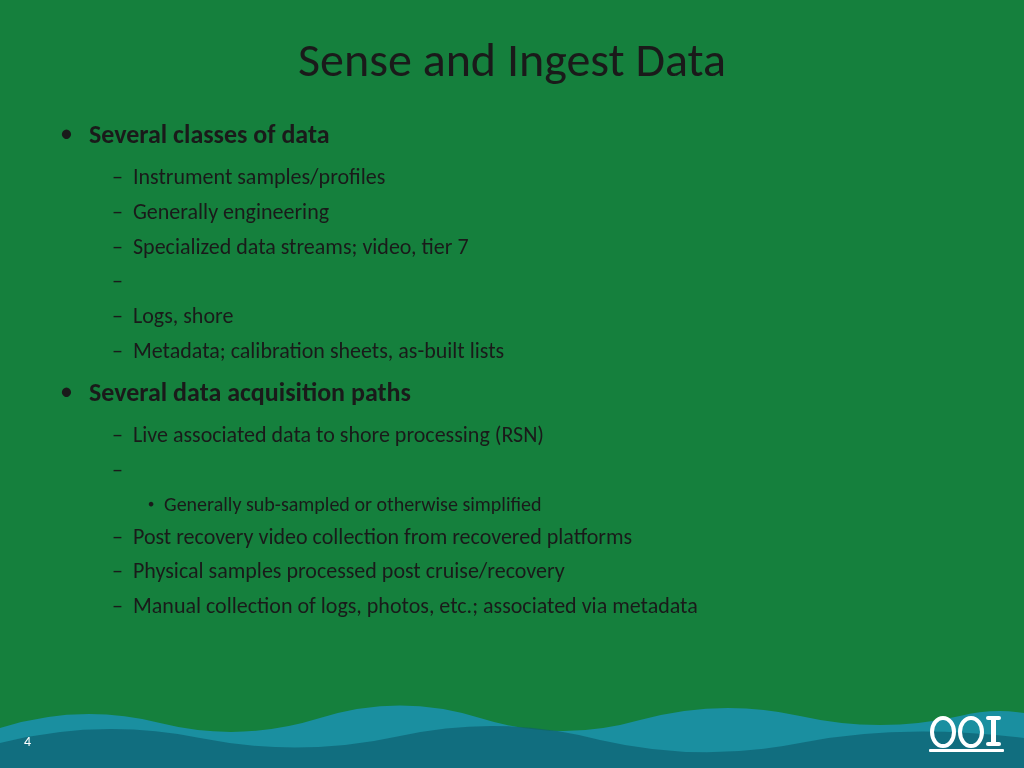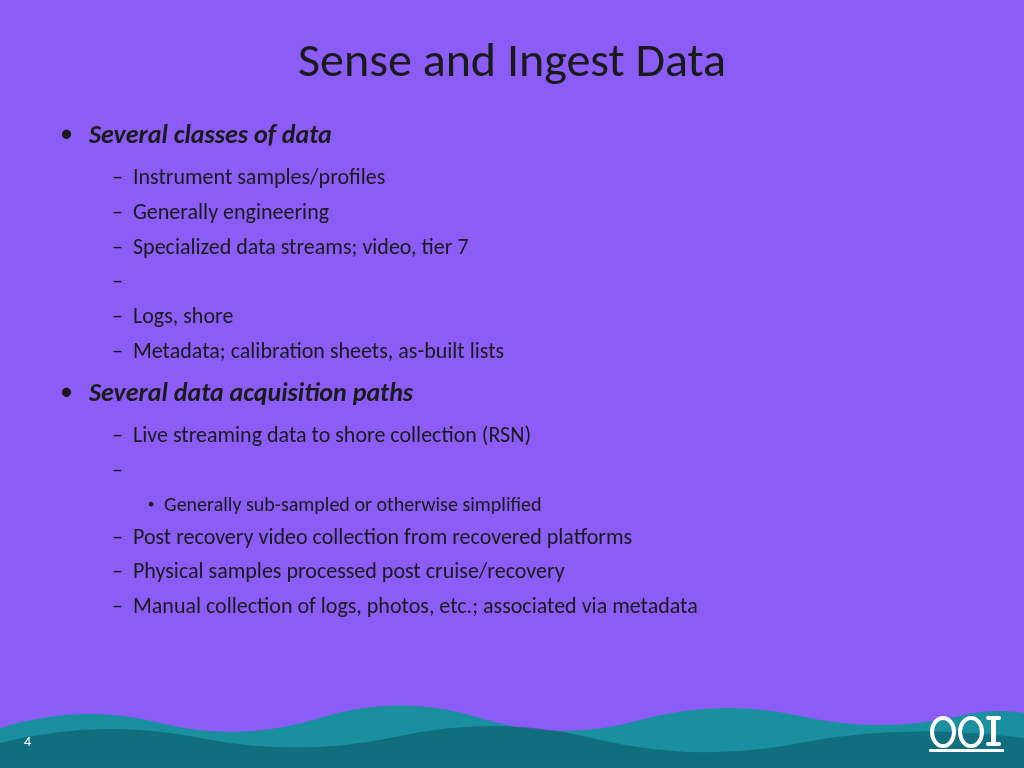--- a/index.html
+++ b/index.html
@@ -9,21 +9,21 @@
       height: 768px;
       background: #ffffff;
       font-family: 'Segoe UI', Calibri, Arial, sans-serif;
       overflow: hidden;
       position: relative;
     }
 
     .slide {
       width: 1024px;
       height: 768px;
-      background: #8b5cf6;
+      background: #15803d;
       position: relative;
       display: flex;
       flex-direction: column;
     }
 
     .slide-content {
       padding: 30px 60px 80px 60px;
       flex: 1;
     }
 
@@ -53,21 +53,20 @@
       font-size: 26px;
       margin-right: 16px;
       line-height: 1.3;
       color: #1a1a1a;
     }
 
     .bullet-main .bullet-text {
       font-size: 26px;
       font-weight: 600;
       line-height: 1.35;
-      font-style: italic;
     }
 
     .sub-list {
       margin-left: 52px;
       margin-bottom: 8px;
     }
 
     .sub-item {
       display: flex;
       align-items: flex-start;
@@ -185,21 +184,21 @@
         </div>
       </div>
 
       <div class="bullet-main">
         <span class="bullet-dot">•</span>
         <span class="bullet-text">Several data acquisition paths</span>
       </div>
       <div class="sub-list">
         <div class="sub-item">
           <span class="dash">–</span>
-          <span>Live streaming data to shore collection (RSN)</span>
+          <span>Live associated data to shore processing (RSN)</span>
         </div>
         <div class="sub-item">
           <span class="dash">–</span>
         </div>
         <div class="sub-sub-list">
           <div class="sub-sub-item">
             <span class="small-dot">●</span>
             <span>Generally sub-sampled or otherwise simplified</span>
           </div>
         </div>

